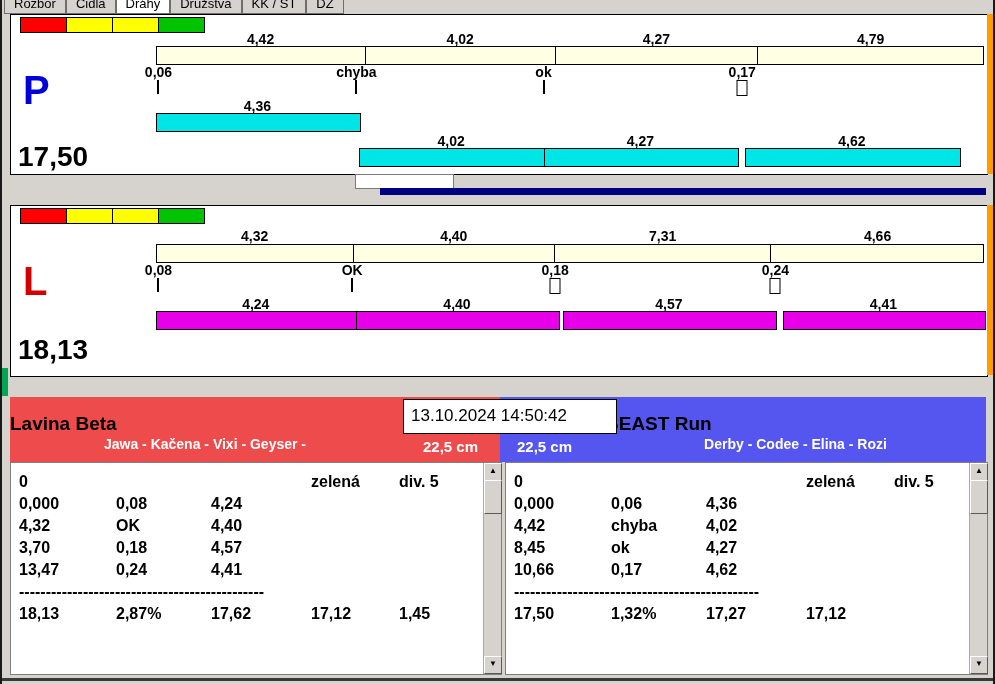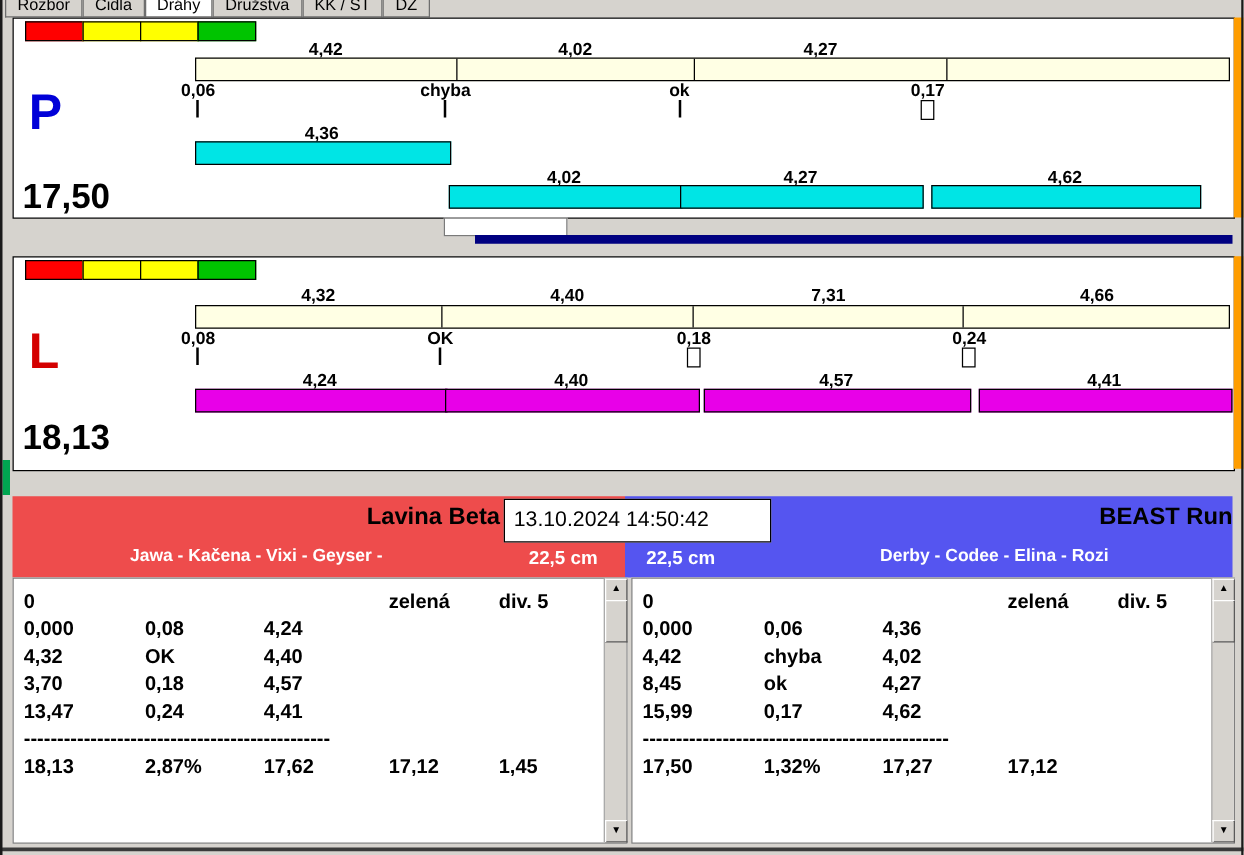--- a/index.html
+++ b/index.html
@@ -62,21 +62,21 @@
   #navy-bar{position:absolute;left:380px;top:188px;width:606px;height:7px;background:#000080;}
   #green-strip{position:absolute;left:2px;top:368px;width:6px;height:28px;background:#00a651;}
   .orange-strip{position:absolute;left:987px;width:8px;background:#ff9d00;}
   #orange-strip-1{top:14px;height:160px;}
   #orange-strip-2{top:205px;height:170px;}
 
   
   .team-header{position:absolute;top:397px;height:65px;}
   #team-left-header{left:10px;width:490px;}
   #team-right-header{left:500px;width:486px;}
-  .team-title{position:absolute;top:6px;text-align:right;font-weight:bold;font-size:19px;color:#000;}
+  .team-title{position:absolute;top:16px;text-align:left;font-weight:bold;font-size:19px;color:#000;}
   .team-members{position:absolute;top:39px;text-align:center;font-weight:bold;font-size:14px;color:#fff;}
   #team-left-header .team-title,#team-left-header .team-members{left:0;width:390px;}
   #team-right-header .team-title,#team-right-header .team-members{left:105px;right:0;}
   .team-height{position:absolute;top:41px;font-weight:bold;font-size:15px;color:#fff;white-space:nowrap;}
   #team-left-header .team-height{left:413px;}
   #team-right-header .team-height{left:17px;}
 
   #timestamp-box{position:absolute;left:403px;top:399px;width:205px;height:33px;background:#fff;border:1px solid #000;font-size:17px;line-height:31px;padding-left:7px;color:#000;}
 
   
@@ -126,20 +126,21 @@
         <div class="square" style="background: rgb(255, 255, 0);"></div>
         <div class="square" style="background: rgb(0, 196, 0);"></div>
       </div>
     <div class="lane-letter" style="color: rgb(0, 0, 216);">P</div>
     <div class="lane-total">17,50</div>
     <div class="chart">
       <div class="ruler-labels">
           <div class="ruler-label" style="width: 25.26%;">4,42</div>
           <div class="ruler-label" style="width: 22.97%;">4,02</div>
           <div class="ruler-label" style="width: 24.4%;">4,27</div>
+          <div class="ruler-label" style="width: 27.37%;">4,79</div>
         </div>
       <div class="ruler">
           <div class="ruler-segment tick" style="width: 25.26%;"></div>
           <div class="ruler-segment tick" style="width: 22.97%;"></div>
           <div class="ruler-segment tick" style="width: 24.4%;"></div>
           <div class="ruler-segment" style="width: 27.37%;"></div>
         </div>
       <div class="mark-labels">
           <div class="mark-label" style="left: 0.3%;">0,06</div>
           <div class="mark-label" style="left: 24.2%;">chyba</div>
@@ -309,21 +310,21 @@
           <div class="sheet-cell"></div>
         </div>
         <div class="sheet-row">
           <div class="sheet-cell">8,45</div>
           <div class="sheet-cell">ok</div>
           <div class="sheet-cell">4,27</div>
           <div class="sheet-cell"></div>
           <div class="sheet-cell"></div>
         </div>
         <div class="sheet-row">
-          <div class="sheet-cell">15,99</div>
+          <div class="sheet-cell">10,66</div>
           <div class="sheet-cell">0,17</div>
           <div class="sheet-cell">4,62</div>
           <div class="sheet-cell"></div>
           <div class="sheet-cell"></div>
         </div>
         <div class="sheet-sep">----------------------------------------------</div>
         <div class="sheet-row">
           <div class="sheet-cell">17,50</div>
           <div class="sheet-cell">1,32%</div>
           <div class="sheet-cell">17,27</div>

